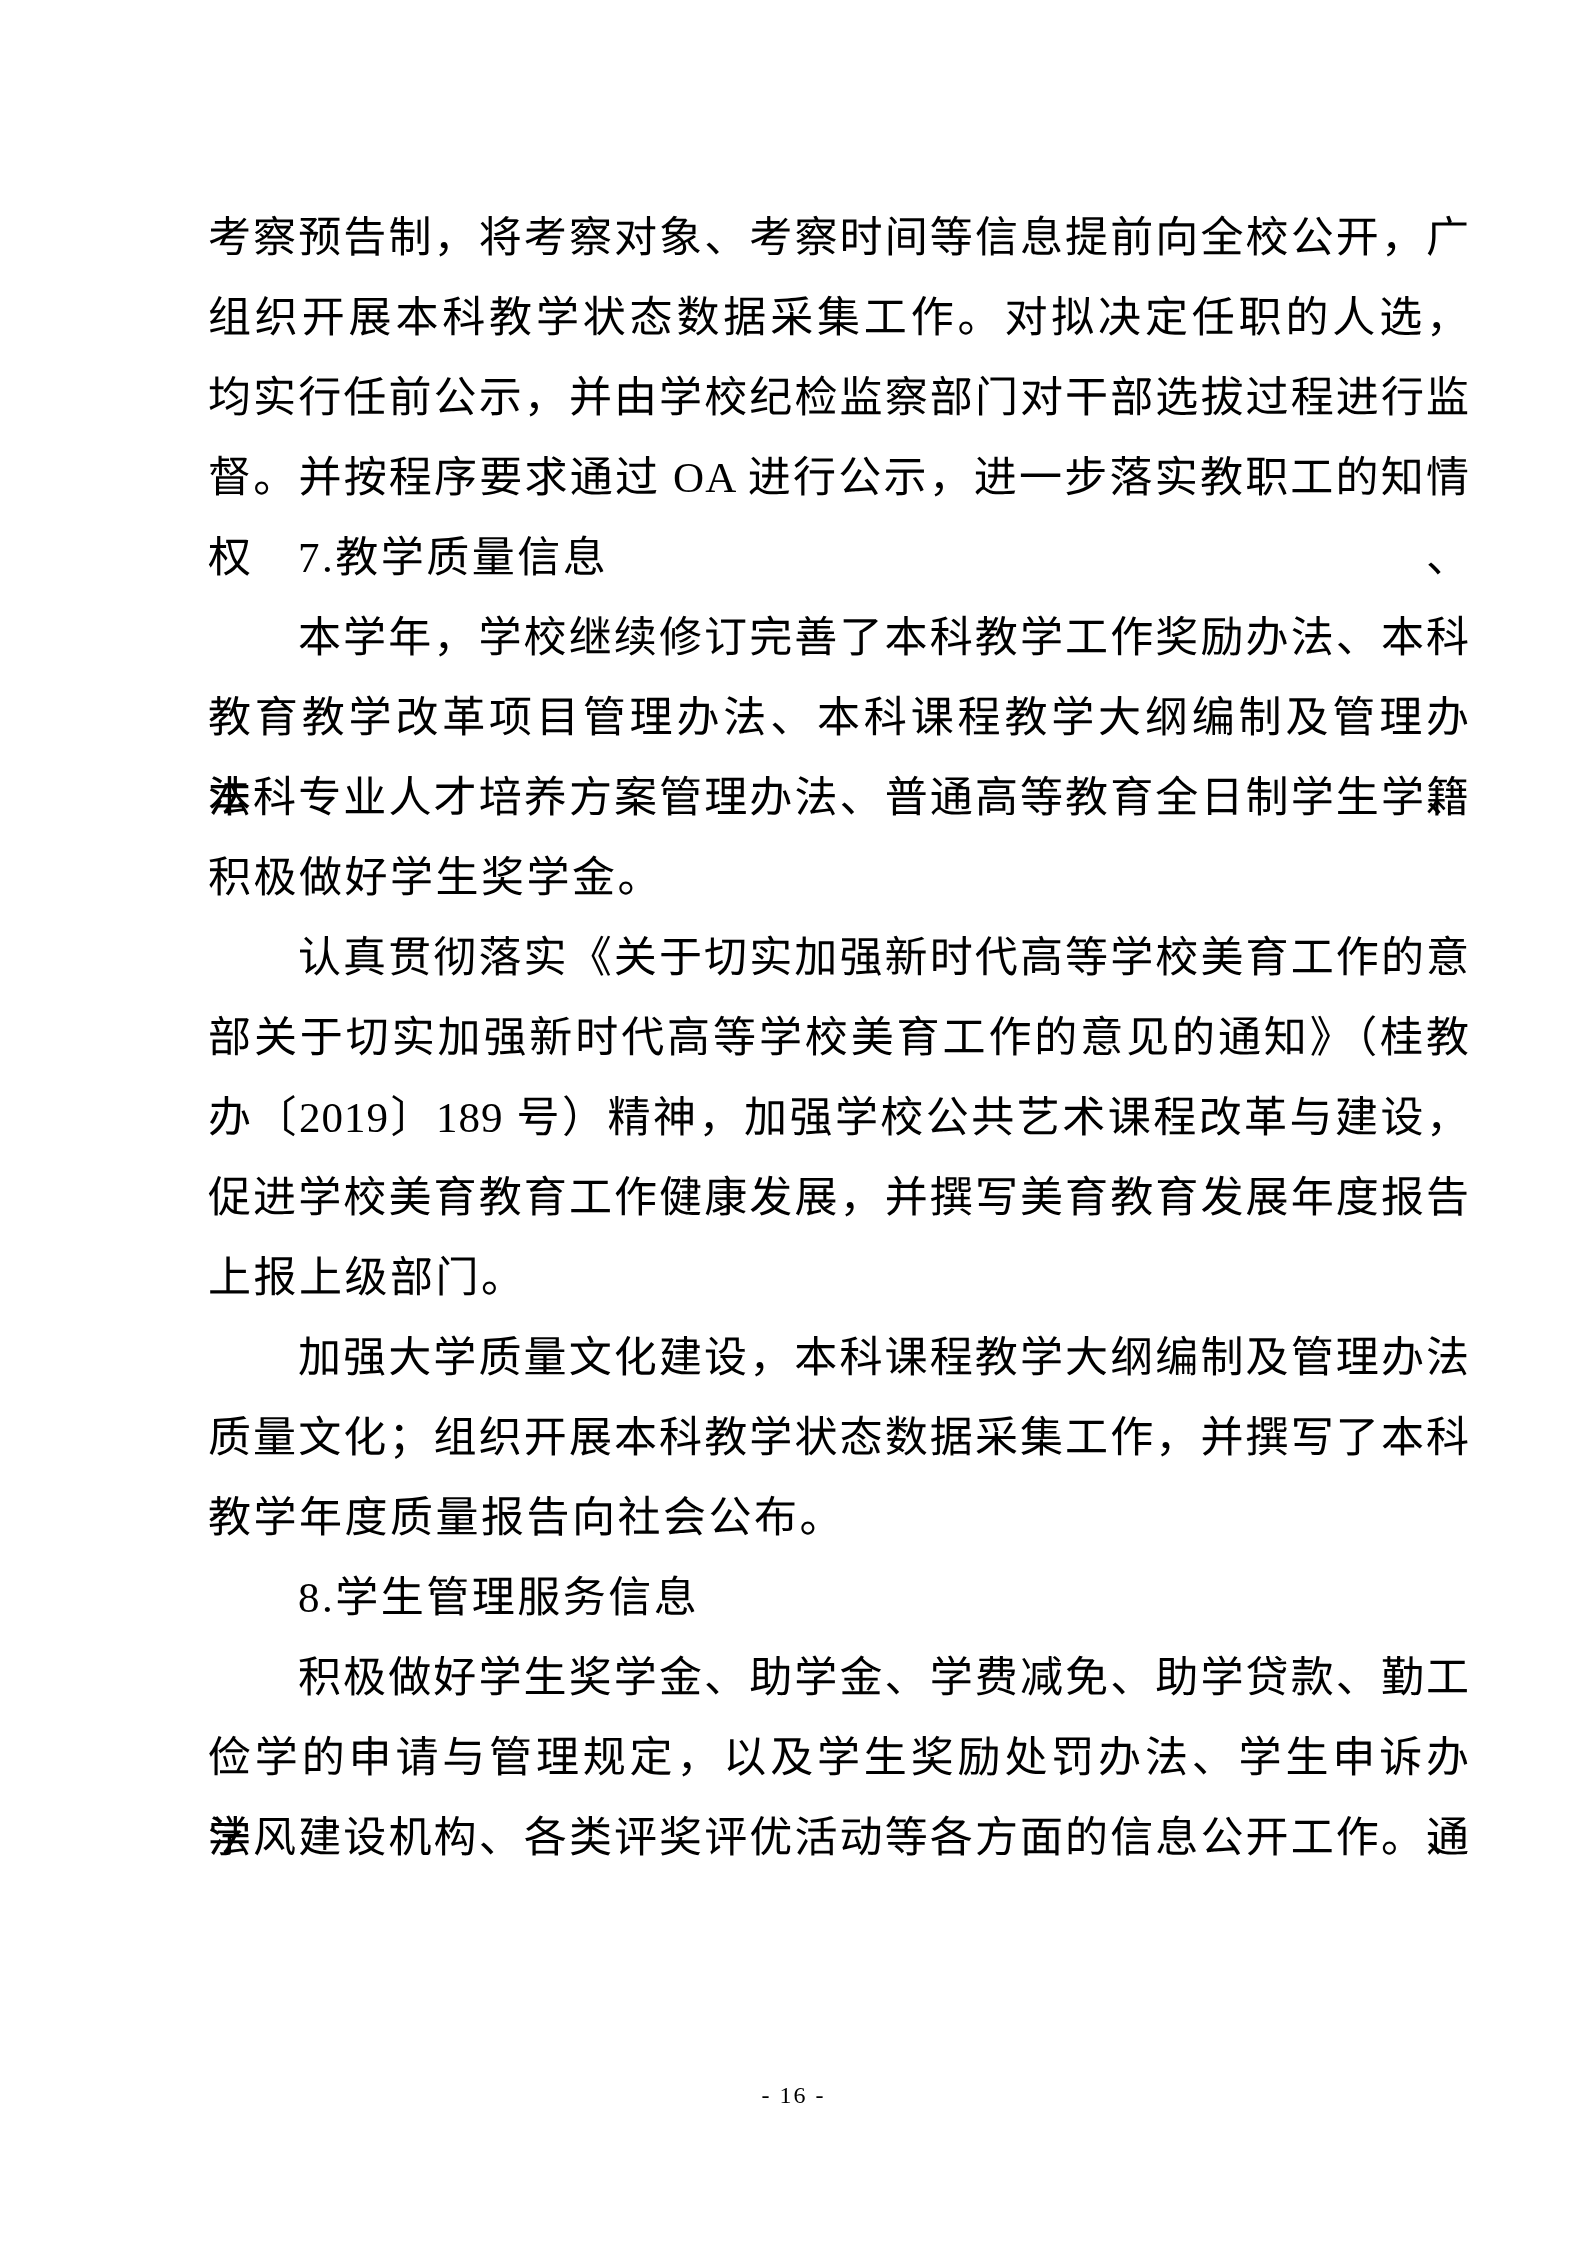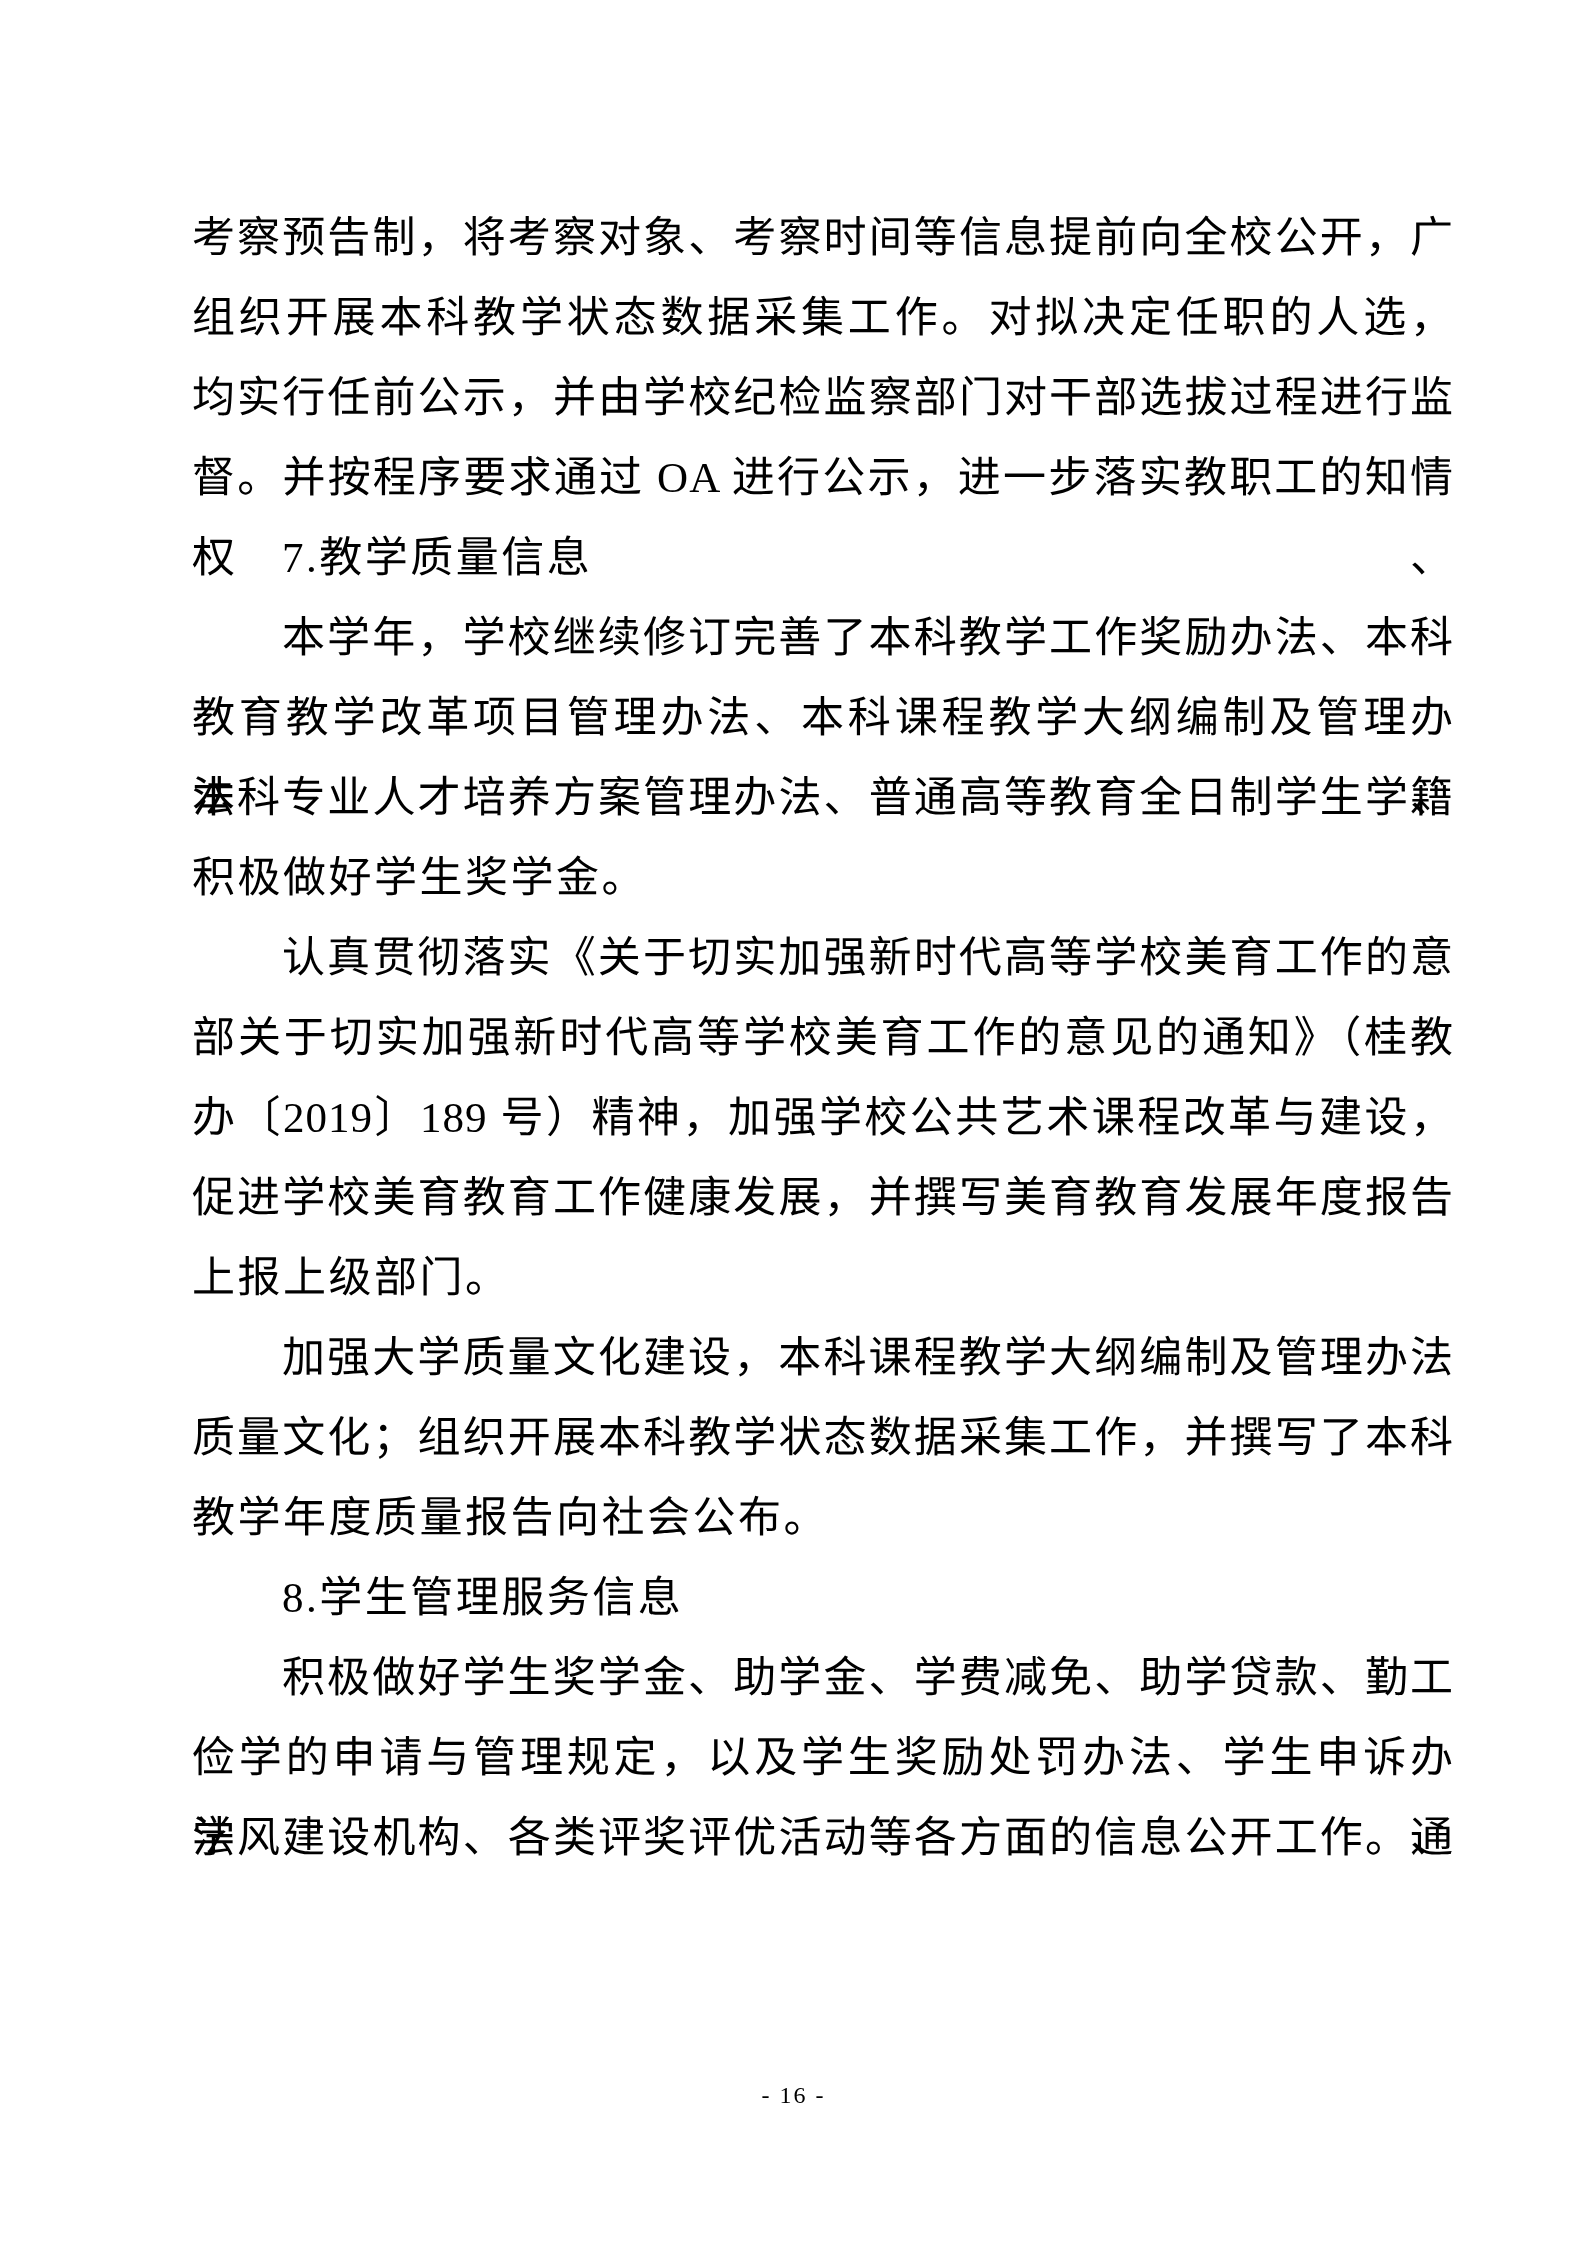--- a/index.html
+++ b/index.html
@@ -12,21 +12,21 @@
     position: relative;
     width: 1587px;
     height: 2245px;
     background: #ffffff;
     color: #000000;
     font-family: "Liberation Serif", "DejaVu Serif", serif;
     overflow: hidden;
   }
   .text-block {
     position: absolute;
-    left: 192px;
+    left: 208px;
     top: 198px;
     width: 1262px;
   }
   .line {
     height: 80px;
     line-height: 80px;
     font-size: 43px;
     letter-spacing: 1px;
   }
   

